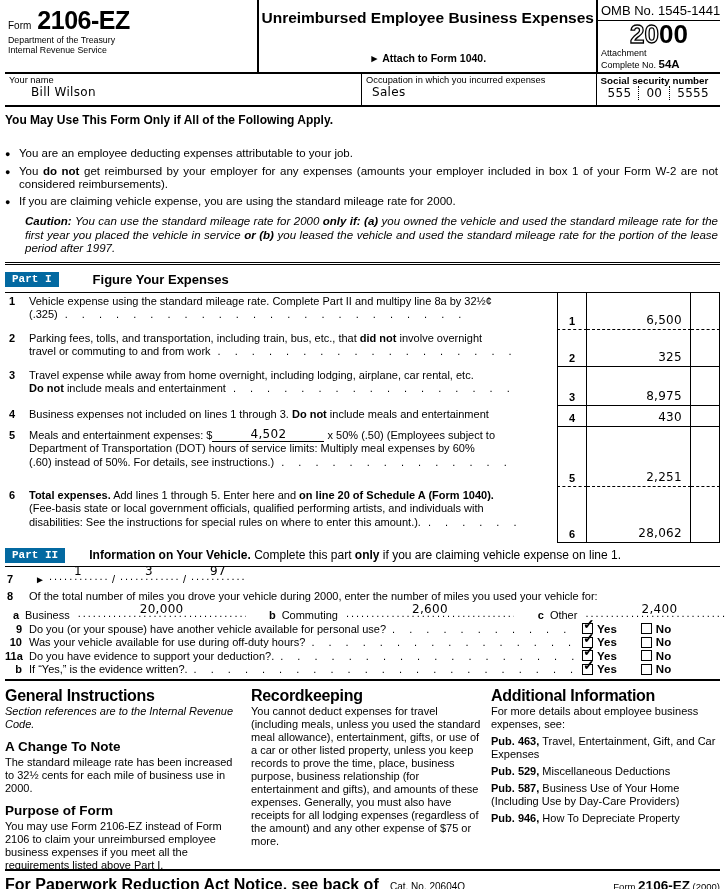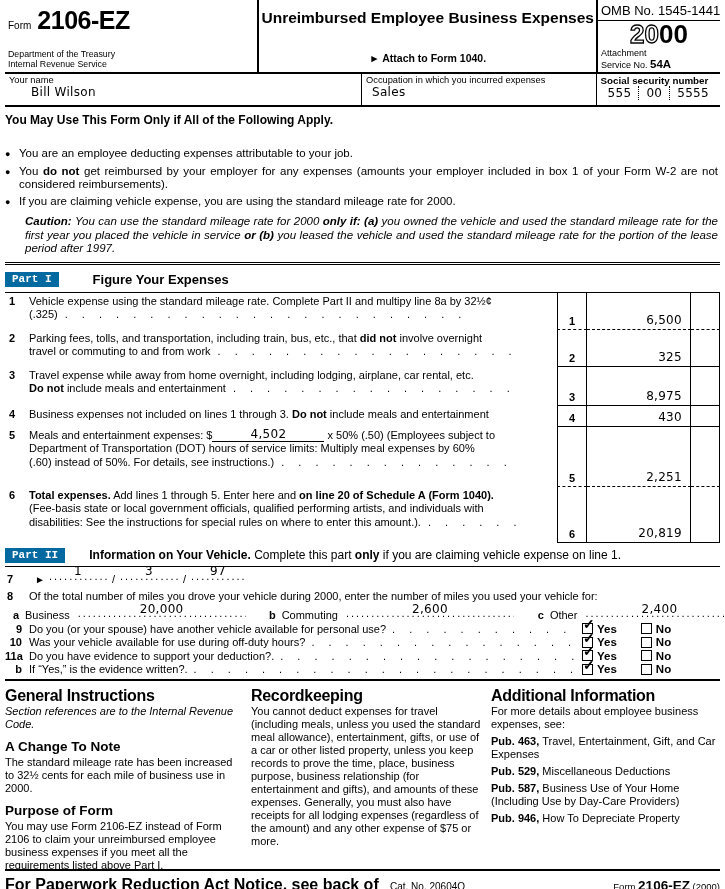--- a/index.html
+++ b/index.html
@@ -7,21 +7,21 @@
   body {
     width:725px; height:889px; overflow:hidden;
     background:#fff; color:#000;
     font-family:"Liberation Sans", sans-serif; font-size:11px;
   }
   .wrap { padding:0 5px; }
 
   
   .hdr { display:flex; border-bottom:2px solid #000; height:74px; }
   .hdr-left { width:256px; border-right:2px solid #000; padding:6px 4px 3px 3px;
-              display:flex; flex-direction:column; justify-content:space-between; }
+              display:flex; flex-direction:column; }
   .form-word { font-size:10px; margin-right:6px; }
   .form-num  { font-size:25px; font-weight:bold; letter-spacing:-0.5px; }
   .dept { font-size:8.8px; line-height:10px; }
   .hdr-center { flex:1; display:flex; flex-direction:column; align-items:center;
                 justify-content:space-between; padding:9px 2px 8px; }
   .title { font-size:15.5px; font-weight:bold; white-space:nowrap; }
   .attach { font-size:10.5px; font-weight:bold; }
   .hdr-right { width:124px; border-left:2px solid #000; display:flex; flex-direction:column; }
   .omb { font-size:13px; padding:3px 3px 2px; border-bottom:1px solid #000; white-space:nowrap; }
   .year { text-align:center; font-size:26px; font-weight:bold; line-height:27px; }
@@ -151,21 +151,21 @@
         <span>Attach to Form 1040.</span>
       </div>
     </div>
     <div class="hdr-right">
       <div class="omb">OMB No. 1545-1441</div>
       <div class="year">
         <span class="outline">20</span><span>00</span>
       </div>
       <div class="attseq">
         <div>Attachment</div>
-        <div><span>Service No.</span> <span class="seqv">54A</span></div>
+        <div><span>Complete No.</span> <span class="seqv">54A</span></div>
       </div>
     </div>
   </div>
 
   <div class="idrow">
     <div class="idcell id-name">
       <span class="idlabel">Your name</span>
       <span class="fillval">Bill Wilson</span>
     </div>
     <div class="idcell id-occ">
@@ -263,21 +263,21 @@
         </div>
       <div class="boxcent"></div>
     </div>
     <div class="p1row bthick" style="height:56px">
       <div class="p1desc">
           <span class="lnum">6</span>
         <span class="ltext"><span><span style="font-weight: bold;">Total expenses.</span><span> Add lines 1 through 5. Enter here and </span><span style="font-weight: bold;">on line 20 of Schedule A (Form 1040).</span><br><span>(Fee-basis state or local government officials, qualified performing artists, and individuals with</span><br><span>disabilities: See the instructions for special rules on where to enter this amount.).</span></span><span class="dots">. . . . . .</span></span>
         </div>
       <div class="boxnum">6</div>
       <div class="boxamt">
-          <span class="fillval">20,819</span>
+          <span class="fillval">28,062</span>
         </div>
       <div class="boxcent"></div>
     </div>
   </div>
 
   <div class="part-head" style="margin:5px 0 3px">
     <span class="badge">Part II</span>
     <span class="part-title part2-title"><span style="font-weight: bold;">Information on Your Vehicle.</span><span> Complete this part </span><span style="font-weight: bold;">only</span><span> if you are claiming vehicle expense on line 1.</span></span>
   </div>
   <div class="p2rule"></div>

